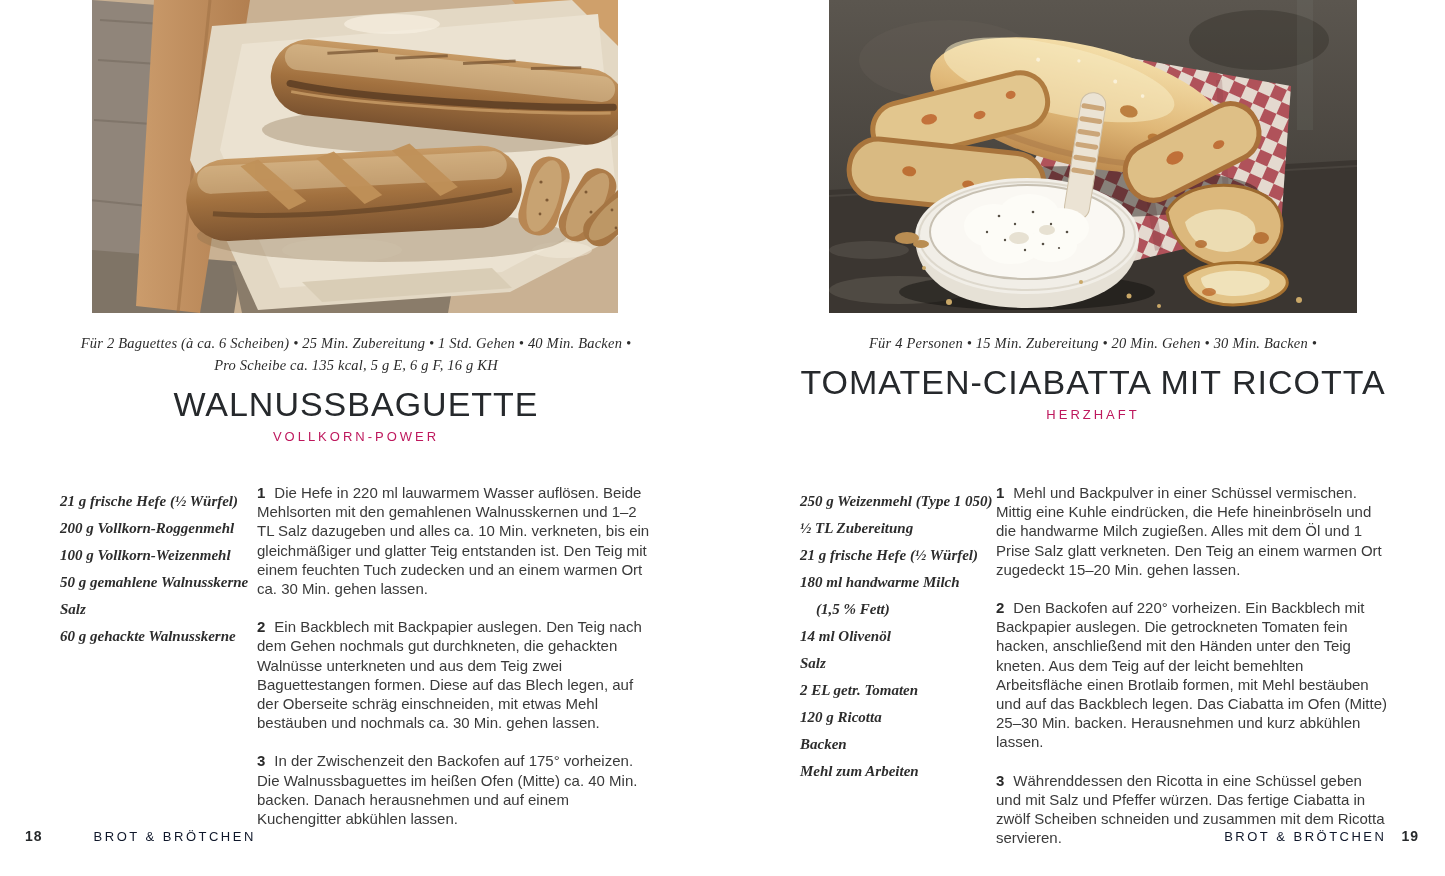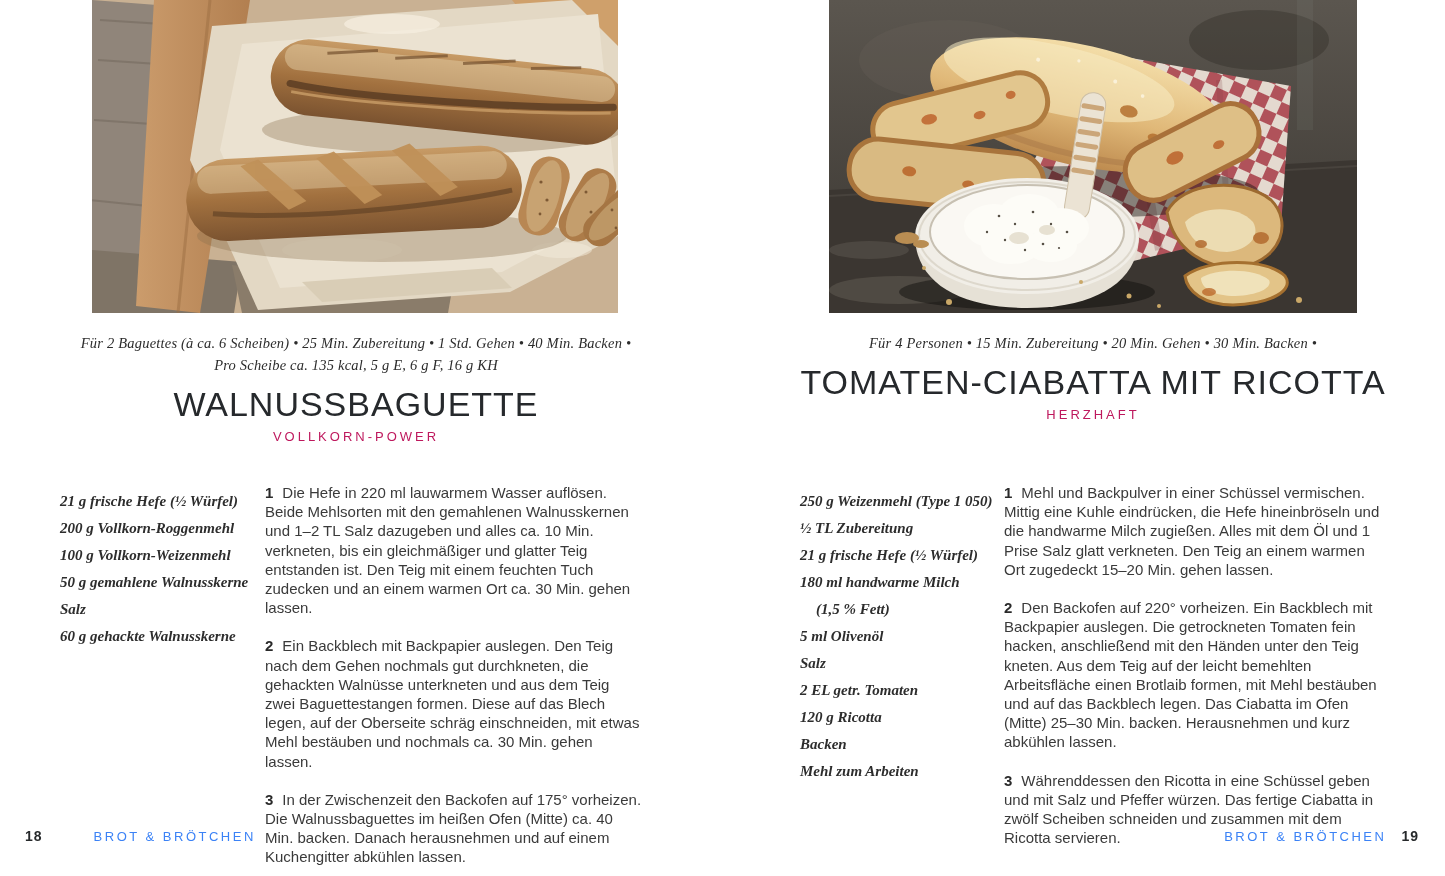--- a/index.html
+++ b/index.html
@@ -24,28 +24,28 @@
 
   .ingredients { position:absolute; top:484px; width:205px; }
   .ing-left  { left:52px; }
   .ing-right { left:792px; }
   .ingredients p { margin:8px; font:italic 700 15px/19px "Liberation Serif", serif; color:#2d2d2d; white-space:nowrap; }
   .ingredients p.indent { padding-left:16px; }
 
   .steps { position:absolute; top:483px; width:409px; }
   .steps-left  { left:249px; }
   .steps-right { left:988px; }
-  .step { margin:0 16px 19px; font-size:15px; line-height:19.2px; color:#3a3a3a; hyphens:auto; -webkit-hyphens:auto; }
+  .step { margin:0 8px 19px; font-size:15px; line-height:19.2px; color:#3a3a3a; hyphens:auto; -webkit-hyphens:auto; }
   .step .num { font-weight:700; color:#2a2a2a; padding-right:9px; }
 
   .footer { position:absolute; top:828px; display:flex; align-items:flex-end; gap:15px; }
   .footer-left  { left:25px; }
   .footer-right { right:26px; }
   .page-num { font-weight:700; font-size:14px; color:#26292b; letter-spacing:1px; }
-  .section-label { font-size:13px; letter-spacing:2.5px; color:#3b82f6; font-weight:500;padding-left:36px; }
+  .section-label { font-size:13px; letter-spacing:2.5px; color:#0f172a; font-weight:500;padding-left:36px; }
 </style>
 </head>
 <body>
 
 <div class="photo photo-left">
   <svg viewBox="0 0 526 313" preserveAspectRatio="none">
     <defs>
       <linearGradient id="crustL" x1="0" y1="0" x2="0" y2="1">
         <stop offset="0" stop-color="#c79b66"></stop>
           <stop offset="0.5" stop-color="#a2713f"></stop>
@@ -278,21 +278,21 @@
   <h1 class="title">TOMATEN-CIABATTA MIT RICOTTA</h1>
   <p class="subtitle">HERZHAFT</p>
 </header>
 
 <div class="ingredients ing-right">
   <p>250 g Weizenmehl (Type 1 050)</p>
   <p>½ TL Zubereitung</p>
   <p>21 g frische Hefe (½ Würfel)</p>
   <p>180 ml handwarme Milch</p>
   <p class="indent">(1,5 % Fett)</p>
-  <p>5 ml Olivenöl</p>
+  <p>14 ml Olivenöl</p>
   <p>Salz</p>
   <p>2 EL getr. Tomaten</p>
   <p>120 g Ricotta</p>
   <p>Backen</p>
   <p>Mehl zum Arbeiten</p>
 </div>
 
 <div class="steps steps-right">
   <p class="step"><span class="num">1</span><span>Mehl und Backpulver in einer Schüssel vermischen. Mittig eine Kuhle eindrücken, die Hefe hineinbröseln und die handwarme Milch zugießen. Alles mit dem Öl und 1 Prise Salz glatt verkneten. Den Teig an einem warmen Ort zugedeckt 15–20 Min. gehen lassen.</span></p>
   <p class="step"><span class="num">2</span><span>Den Backofen auf 220° vorheizen. Ein Backblech mit Backpapier auslegen. Die getrockneten Tomaten fein hacken, anschließend mit den Händen unter den Teig kneten. Aus dem Teig auf der leicht bemehlten Arbeitsfläche einen Brotlaib formen, mit Mehl bestäuben und auf das Backblech legen. Das Ciabatta im Ofen (Mitte) 25–30 Min. backen. Herausnehmen und kurz abkühlen lassen.</span></p>

